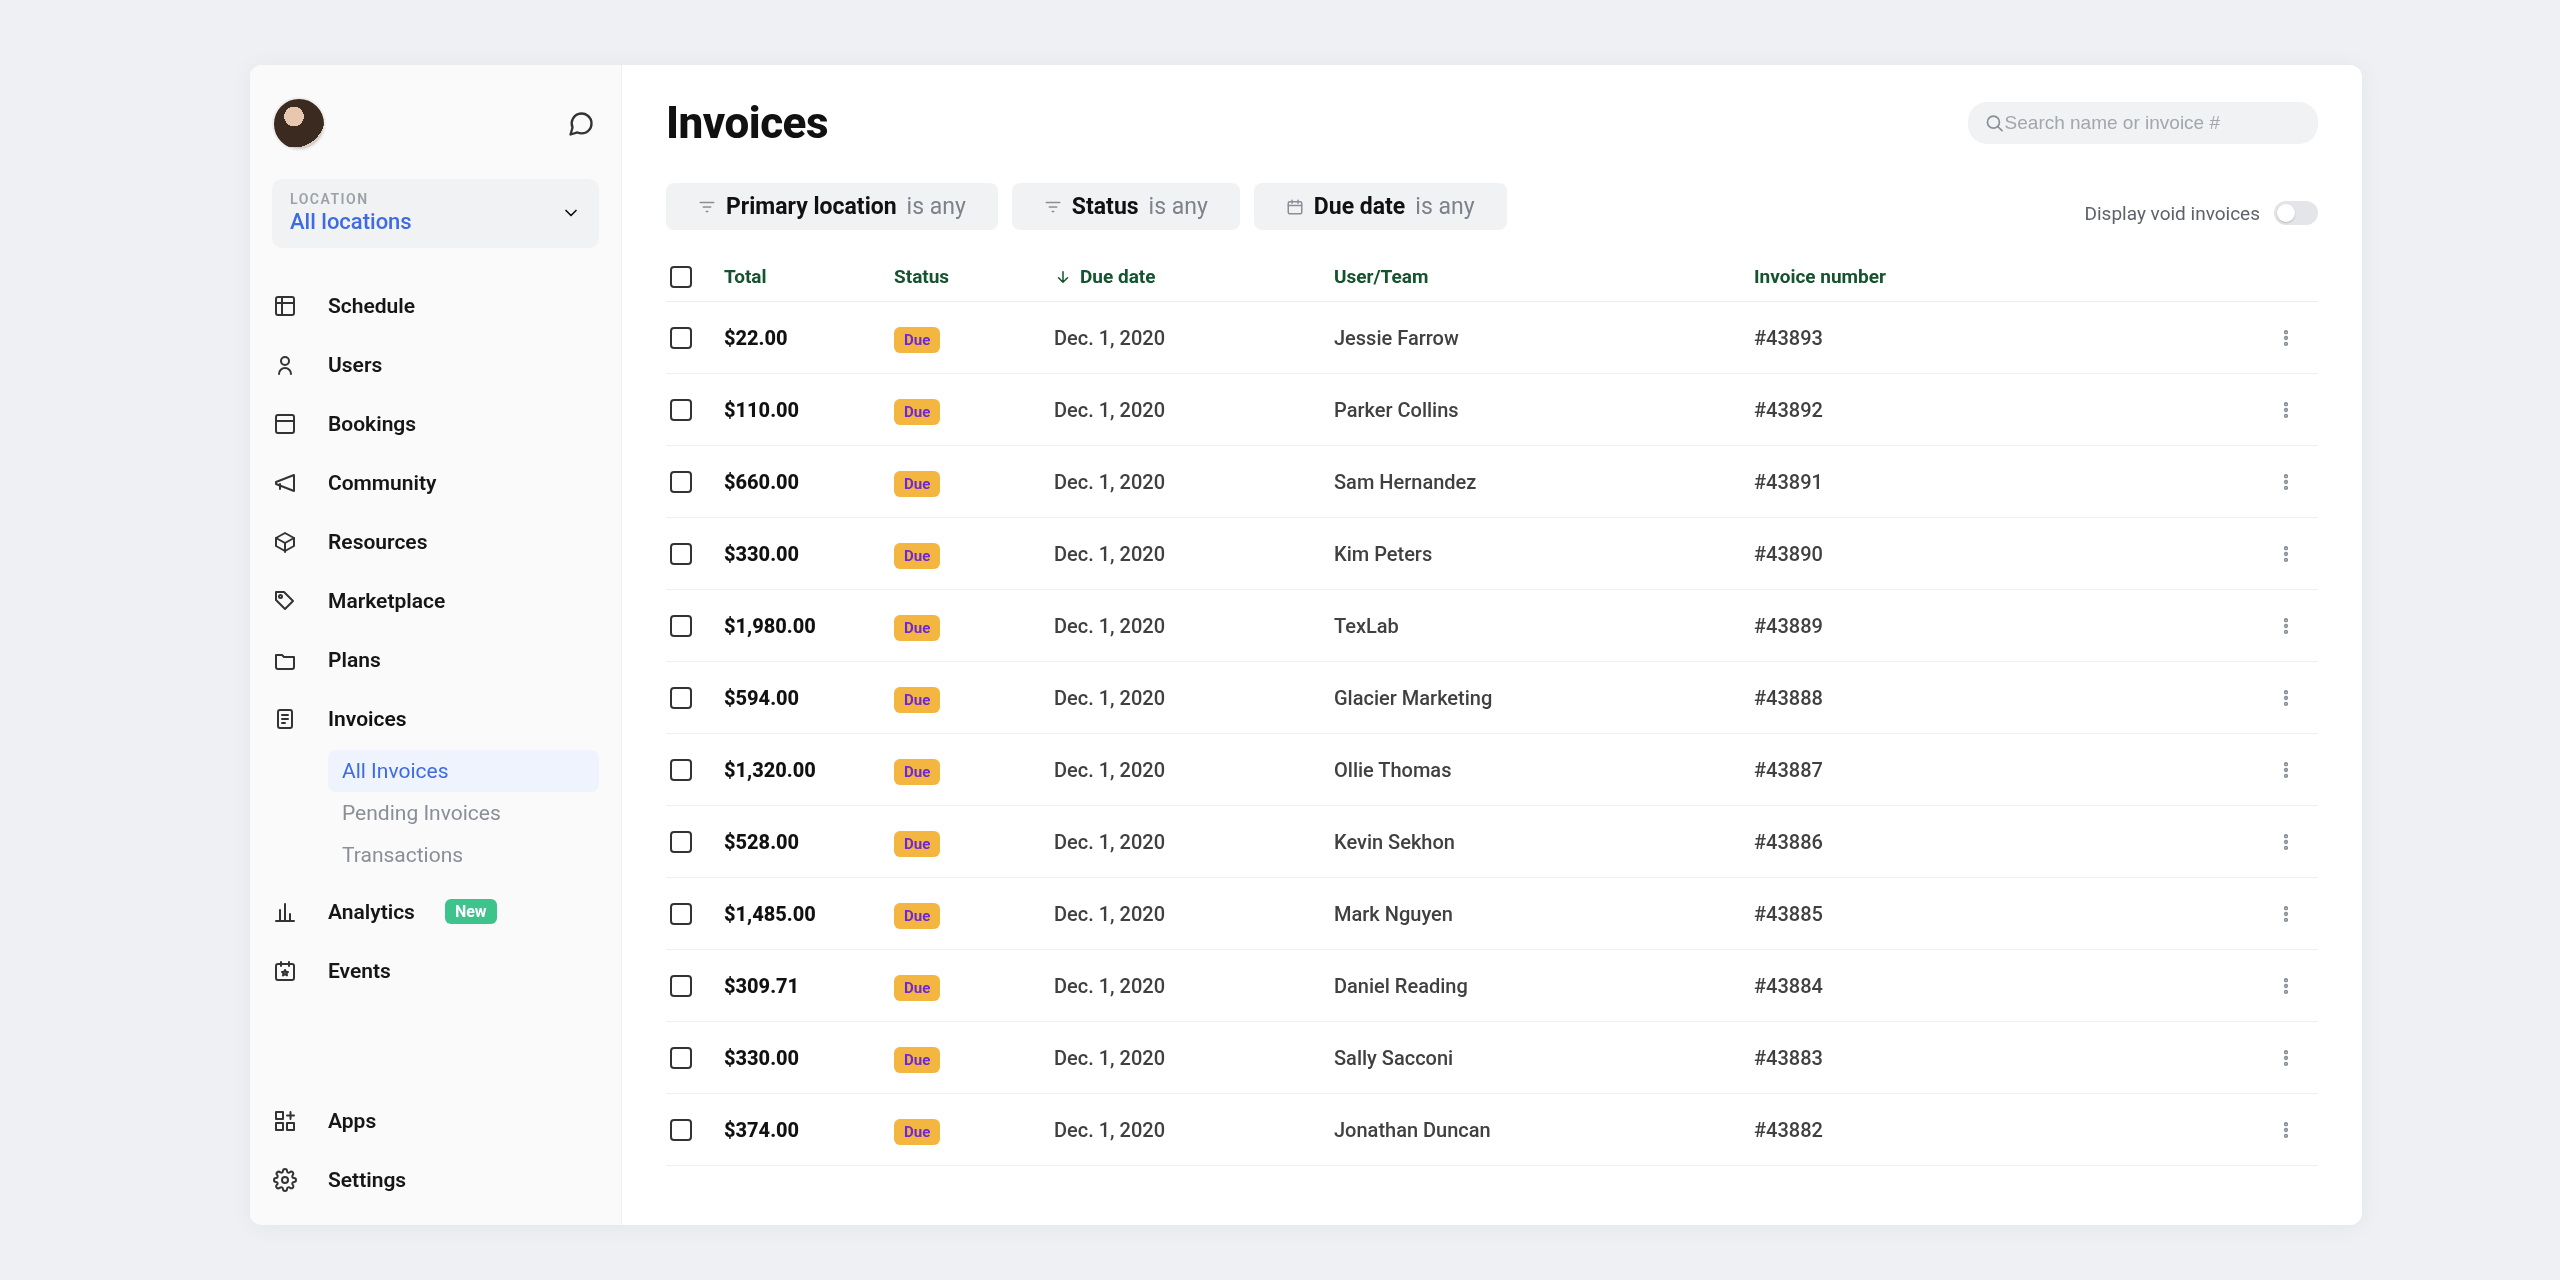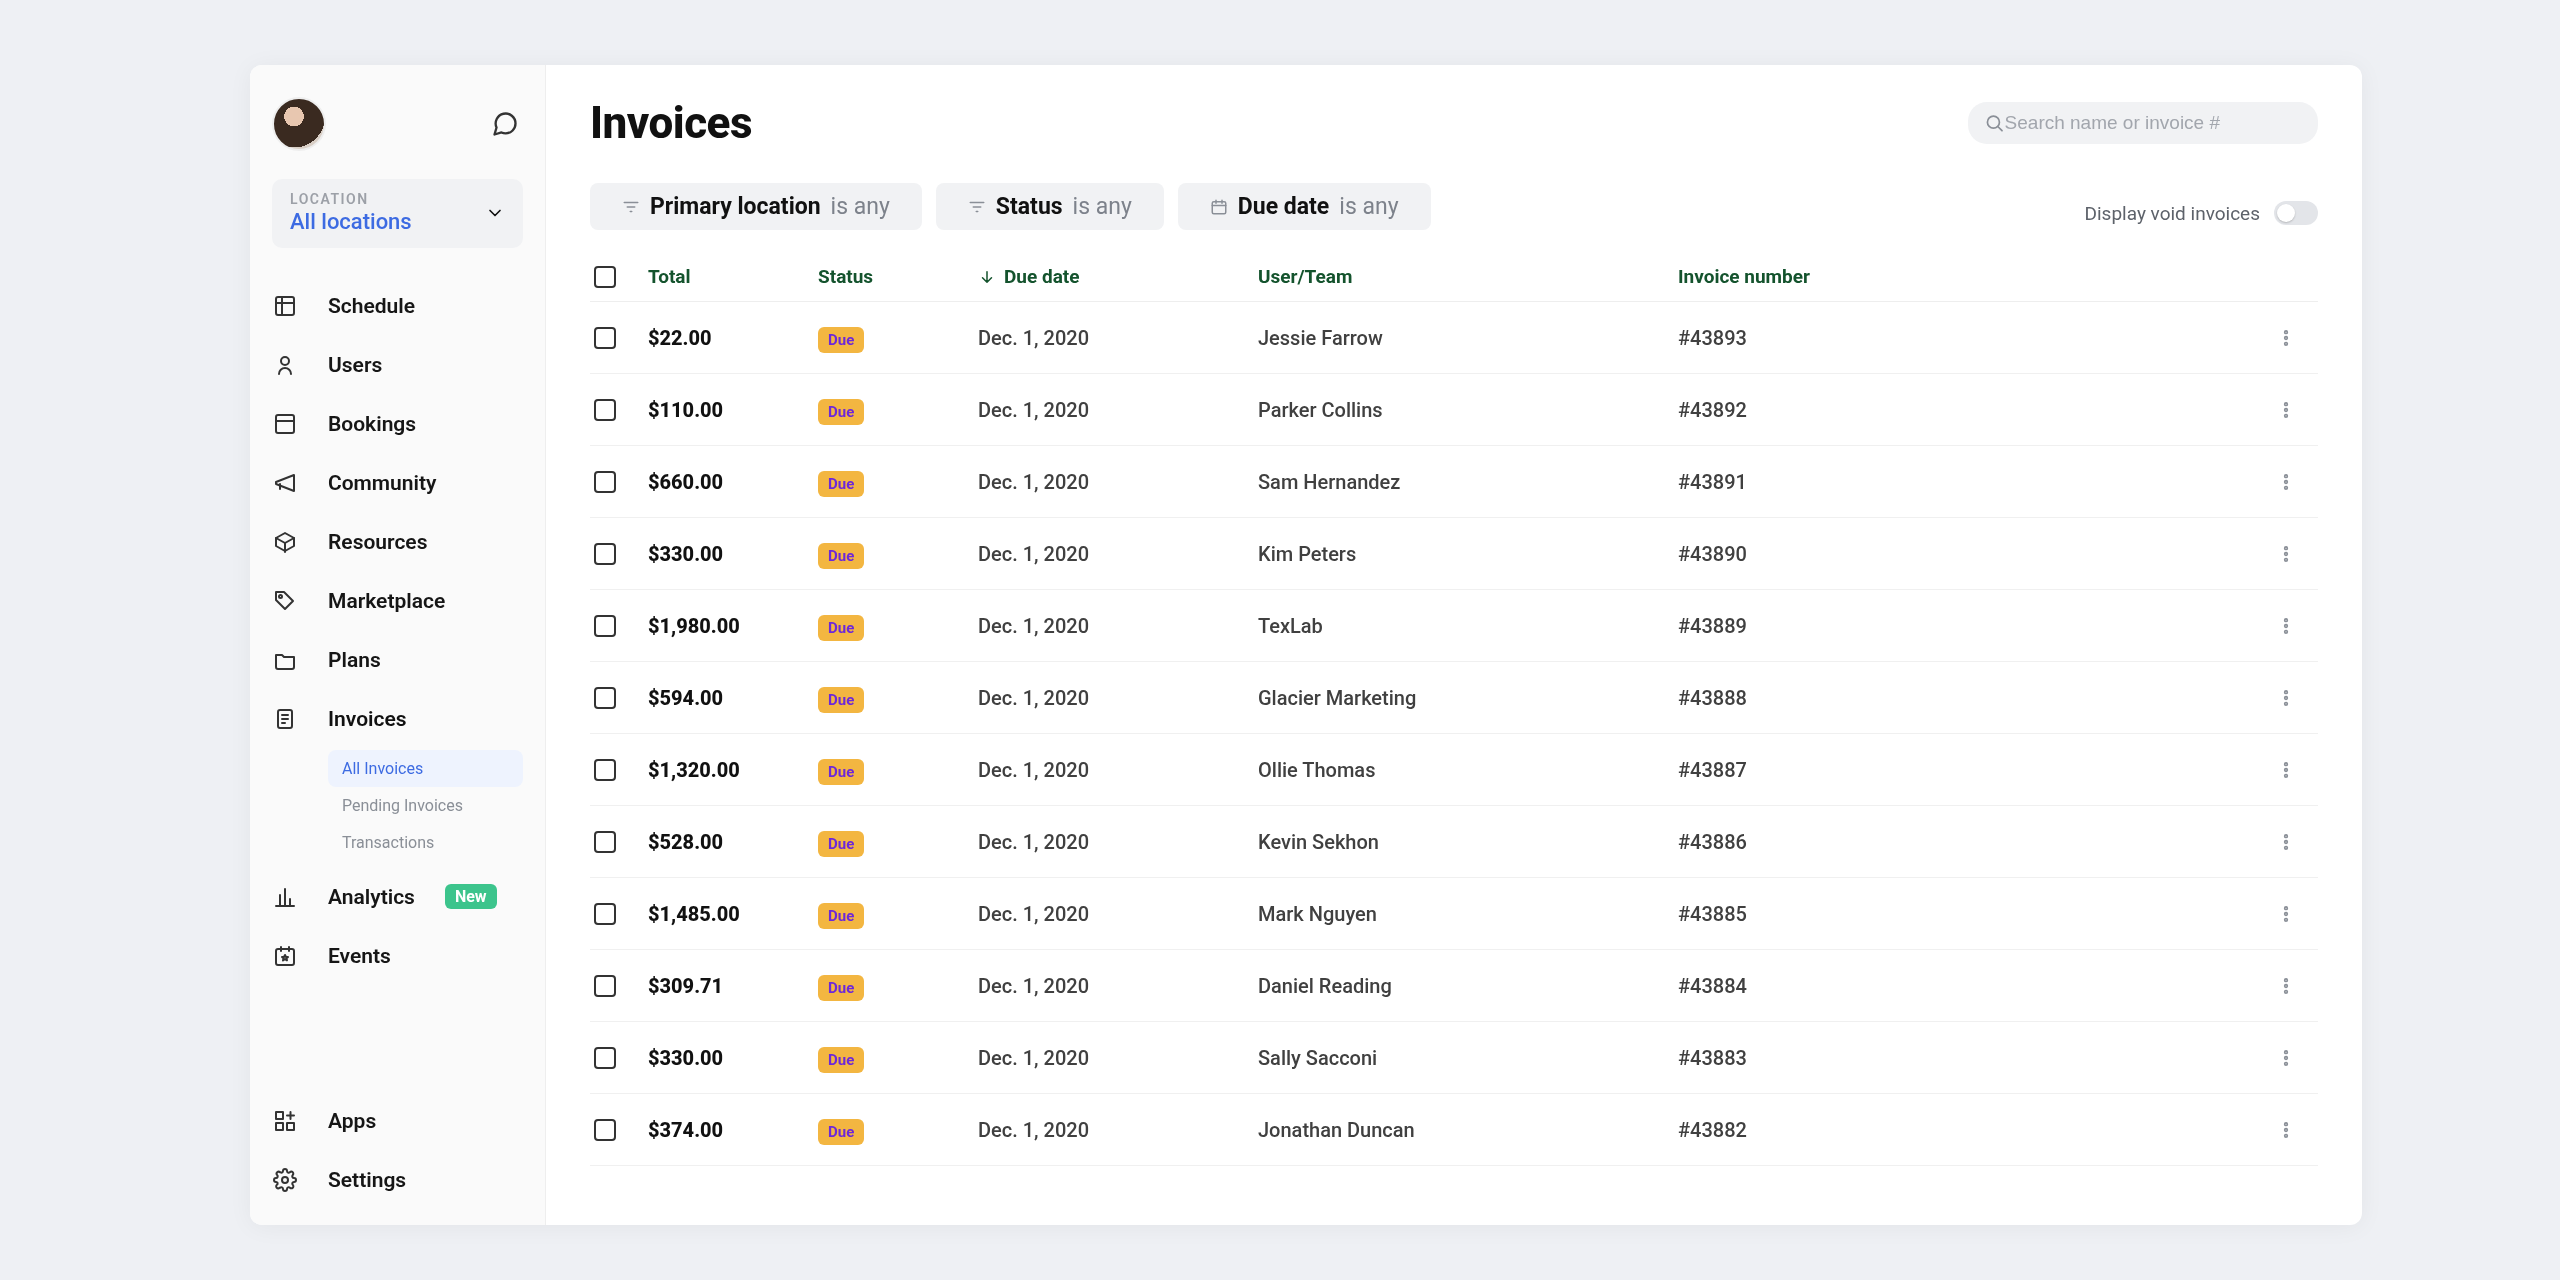--- a/index.html
+++ b/index.html
@@ -17,21 +17,21 @@
   top: 65px;
   width: 2112px;
   height: 1160px;
   background: #fff;
   border-radius: 12px;
   display: flex;
   box-shadow: 0 2px 24px rgba(0,0,0,0.05);
   overflow: hidden;
 }
 .sidebar {
-  width: 296px;
+  width: 372px;
   background: #fafafa;
   border-right: 1px solid #eee;
   padding: 32px 22px 16px 22px;
   display: flex;
   flex-direction: column;
 }
 .sidebar-top {
   display: flex;
   align-items: center;
   justify-content: space-between;
@@ -86,21 +86,21 @@
   color: #333;
 }
 .nav-item.active { color: #111; }
 .sub-nav {
   list-style: none;
   margin-left: 56px;
   margin-top: 2px;
   margin-bottom: 6px;
 }
 .sub-nav-item {
-  font-size: 16px;
+  font-size: 21px;
   padding: 9px 14px;
   color: #8a8f97;
 }
 .sub-nav-item.active {
   background: #eef3fe;
   color: #3d6be2;
   border-radius: 8px;
 }
 .badge-new {
   background: #3cc48c;

